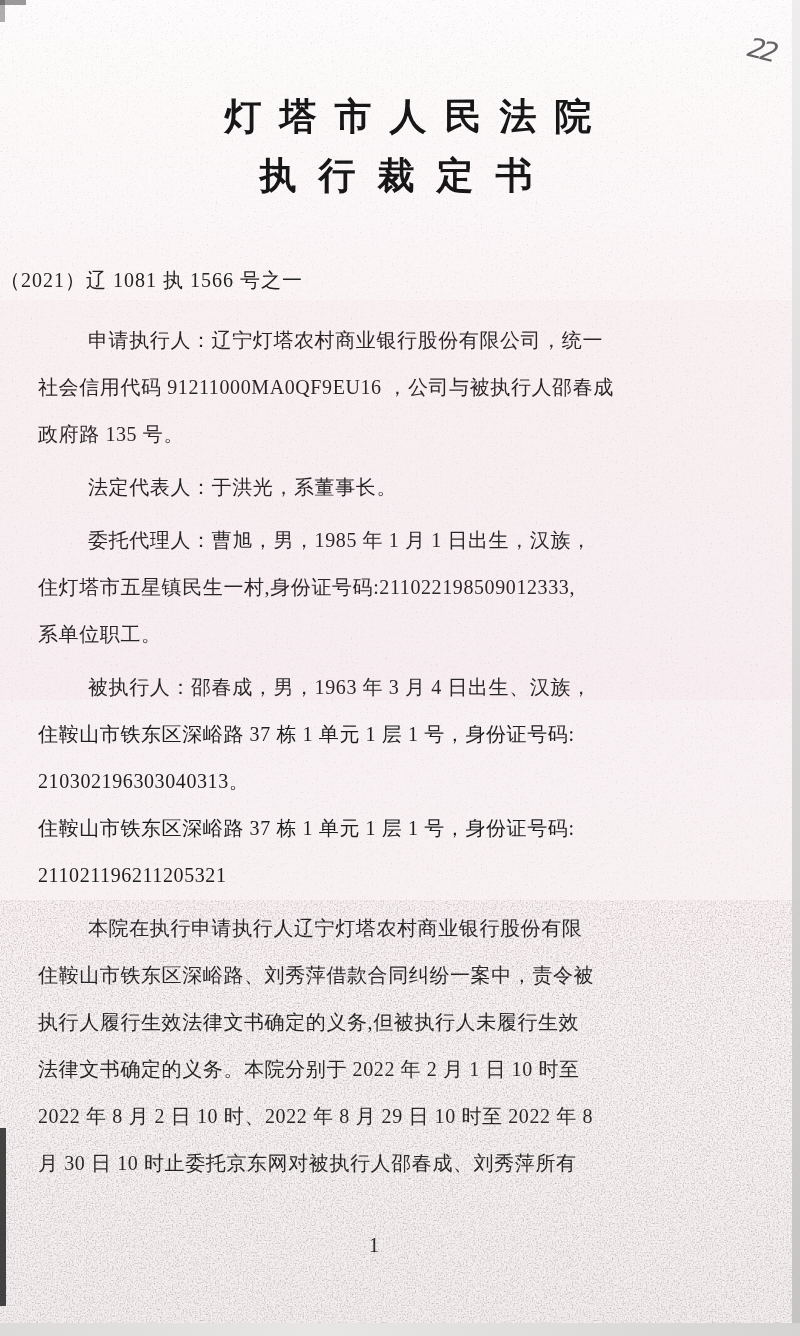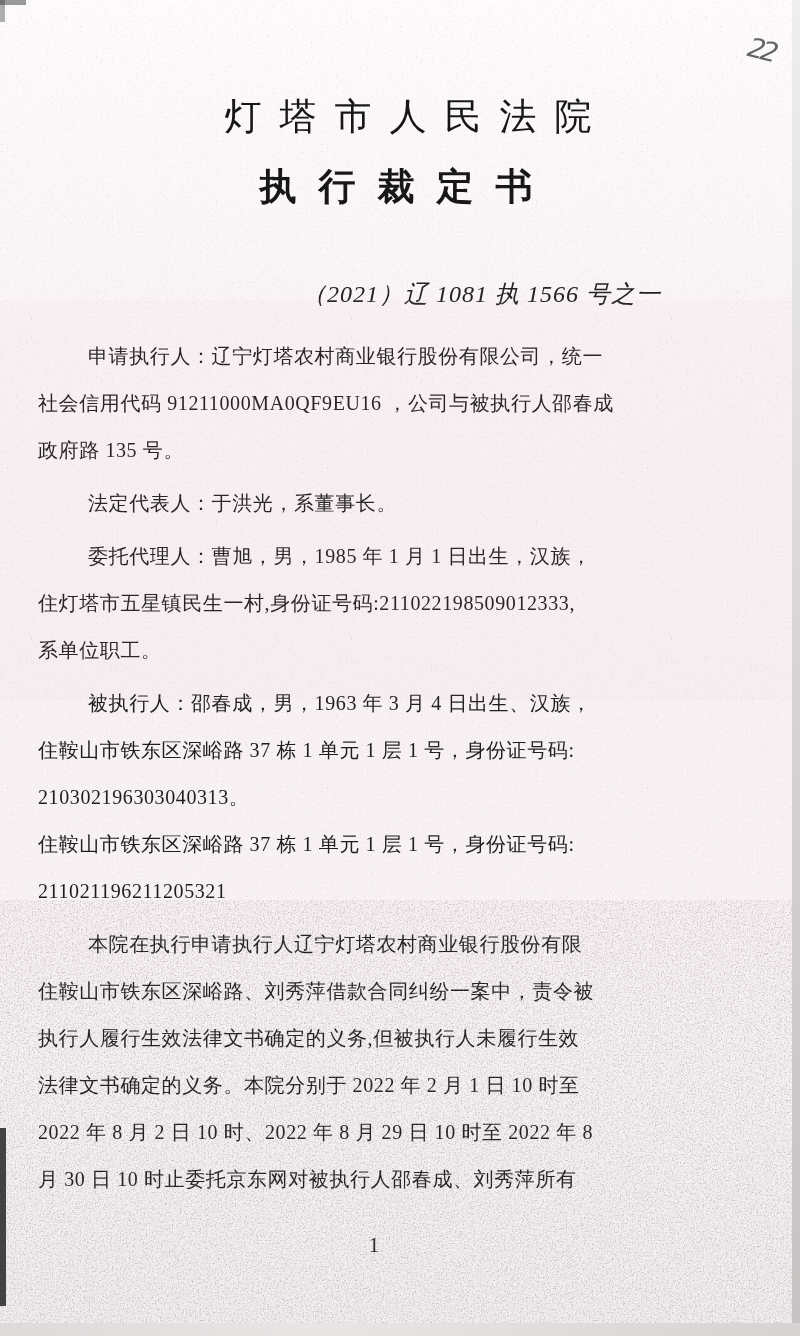--- a/index.html
+++ b/index.html
@@ -28,38 +28,36 @@
     position:absolute;top:34px;right:26px;
     font-family:"DejaVu Sans",sans-serif;
     font-size:27px;color:#4a4a4a;
     transform:rotate(14deg) skewX(-12deg);
     letter-spacing:-4px;opacity:.85;
   }
   
   .court{
     margin:92px 0 0 0;
     text-align:center;
-    font-size:37px;font-weight:normal;
+    font-size:37px;font-weight:bold;
     letter-spacing:18px;padding-left:34px;
     color:#161616;
   }
   .doctype{
-    margin:20px 0 0 0;
+    margin:9px 0 0 0;
     text-align:center;
     font-size:37px;font-weight:bold;
     letter-spacing:22px;padding-left:14px;
     color:#161616;
   }
   .case-no{
     margin-top:66px;
-    padding-left:302px;
-    font-size:24px;
+    font-size:20px;
     letter-spacing:1px;
     color:#222;
-    font-style:italic;
   }
   
   .body-text{margin-top:23px;padding:0 38px 0 38px;}
   .line{
     height:47px;line-height:47px;
     font-size:20px;letter-spacing:.6px;
     white-space:nowrap;color:#1d1d1d;
   }
   .indent{padding-left:50px;}
   .para-start{margin-top:6px;}

